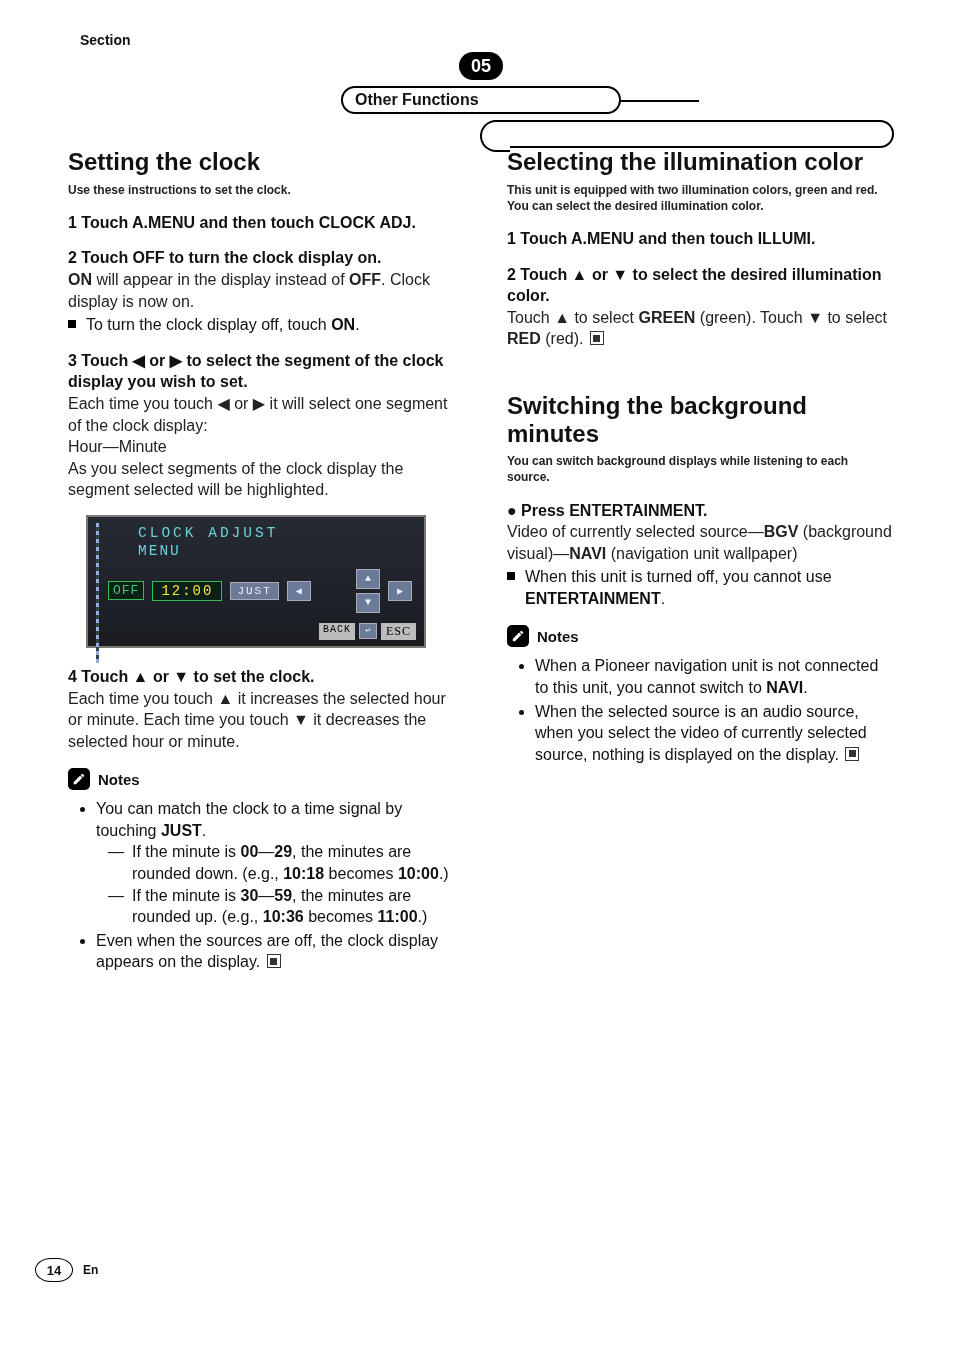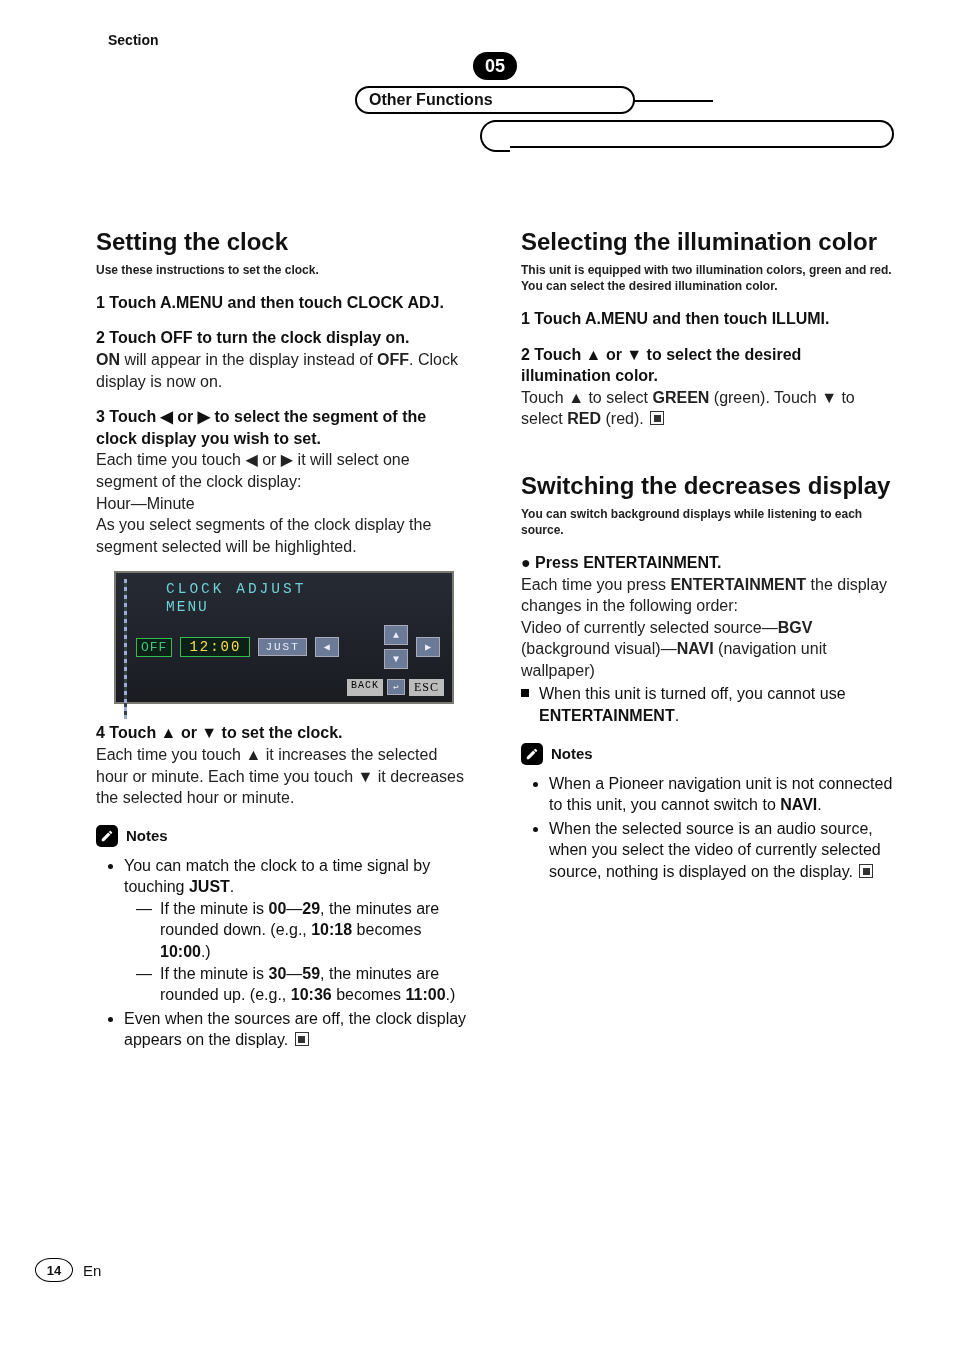--- a/index.html
+++ b/index.html
@@ -9,21 +9,21 @@
     width: 954px;
     font-family: Arial, Helvetica, sans-serif;
     color: #111;
     background: #fff;
   }
   .page {
     width: 954px;
     height: 1312px;
     position: relative;
     box-sizing: border-box;
-    padding: 32px 60px 40px 96px;
+    padding: 32px 60px 40px 68px;
   }
   .section-label {
     font-size: 14px;
     font-weight: 700;
     margin-bottom: 4px;
     margin-left: 12px;
   }
   .header-row {
     display: flex;
     align-items: center;
@@ -79,21 +79,20 @@
     height:28px;
     border:2px solid #000;
     border-right:none;
     border-radius:16px 0 0 16px;
     background:#fff;
   }
 
   .content {
     display: flex;
     gap: 52px;
-    margin-top: 80px;
   }
   .col {
     width: 50%;
   }
   h2 {
     font-size: 24px;
     font-weight: 800;
     margin: 0 0 6px 0;
     line-height: 1.15;
   }
@@ -288,22 +287,22 @@
     border-radius:50%/60%;
     width:36px;
     height:22px;
     display:flex;
     align-items:center;
     justify-content:center;
     font-weight:700;
     font-size:13px;
   }
   .page-lang {
-    font-size:15px;
-    font-weight:400;
+    font-size:12px;
+    font-weight:700;
   }
 </style>
 </head>
 <body>
 
 <div class="page">
 
   <div class="section-label">Section</div>
   <div class="header-row">
     <div class="pill-num">05</div>
@@ -320,20 +319,26 @@
       <p>Use these instructions to set the clock.</p>
 
       <div class="step">
         <span class="step-lead">1    Touch A.MENU and then touch CLOCK ADJ.</span>
       </div>
 
       <div class="step">
         <div><span class="step-lead">2    Touch OFF to turn the clock display on.</span></div>
         <div class="sub">
           <b>ON</b><span> will appear in the display instead of </span><b>OFF</b><span>. Clock display is now on.</span>
+        </div>
+        <div class="bullet-row">
+          <div class="square-bullet"></div>
+          <div>
+            <span>To turn the clock display off, touch </span><b>ON</b><span>.</span>
+          </div>
         </div>
       </div>
 
       <div class="step">
         <div><span class="step-lead">3    Touch ◀ or ▶ to select the segment of the clock display you wish to set.</span></div>
         <div class="sub">Each time you touch ◀ or ▶ it will select one segment of the clock display:</div>
         <div class="sub">Hour—Minute</div>
         <div class="sub">As you select segments of the clock display the segment selected will be highlighted.</div>
       </div>
 
@@ -405,28 +410,25 @@
         <span class="step-lead">1    Touch A.MENU and then touch ILLUMI.</span>
       </div>
 
       <div class="step">
         <div><span class="step-lead">2    Touch ▲ or ▼ to select the desired illumination color.</span></div>
         <div class="sub">
           <span>Touch ▲ to select </span><b>GREEN</b><span> (green). Touch ▼ to select </span><b>RED</b><span> (red).</span> <span class="end-square"></span>
         </div>
       </div>
 
-      <h2 style="margin-top:42px;">Switching the decreases display</h2>
+      <h2 style="margin-top:42px;">Switching the background minutes</h2>
       <p>You can switch background displays while listening to each source.</p>
 
       <div class="step">
         <div><span class="step-lead">●    Press ENTERTAINMENT.</span></div>
-        <div class="sub">
-          <span>Each time you press </span><b>ENTERTAINMENT</b><span> the display changes in the following order:</span>
-        </div>
         <div class="sub">
           <span>Video of currently selected source—</span><b>BGV</b><span> (background visual)—</span><b>NAVI</b><span> (navigation unit wallpaper)</span>
         </div>
         <div class="bullet-row">
           <div class="square-bullet"></div>
           <div>
             <span>When this unit is turned off, you cannot use </span><b>ENTERTAINMENT</b><span>.</span>
           </div>
         </div>
       </div>

